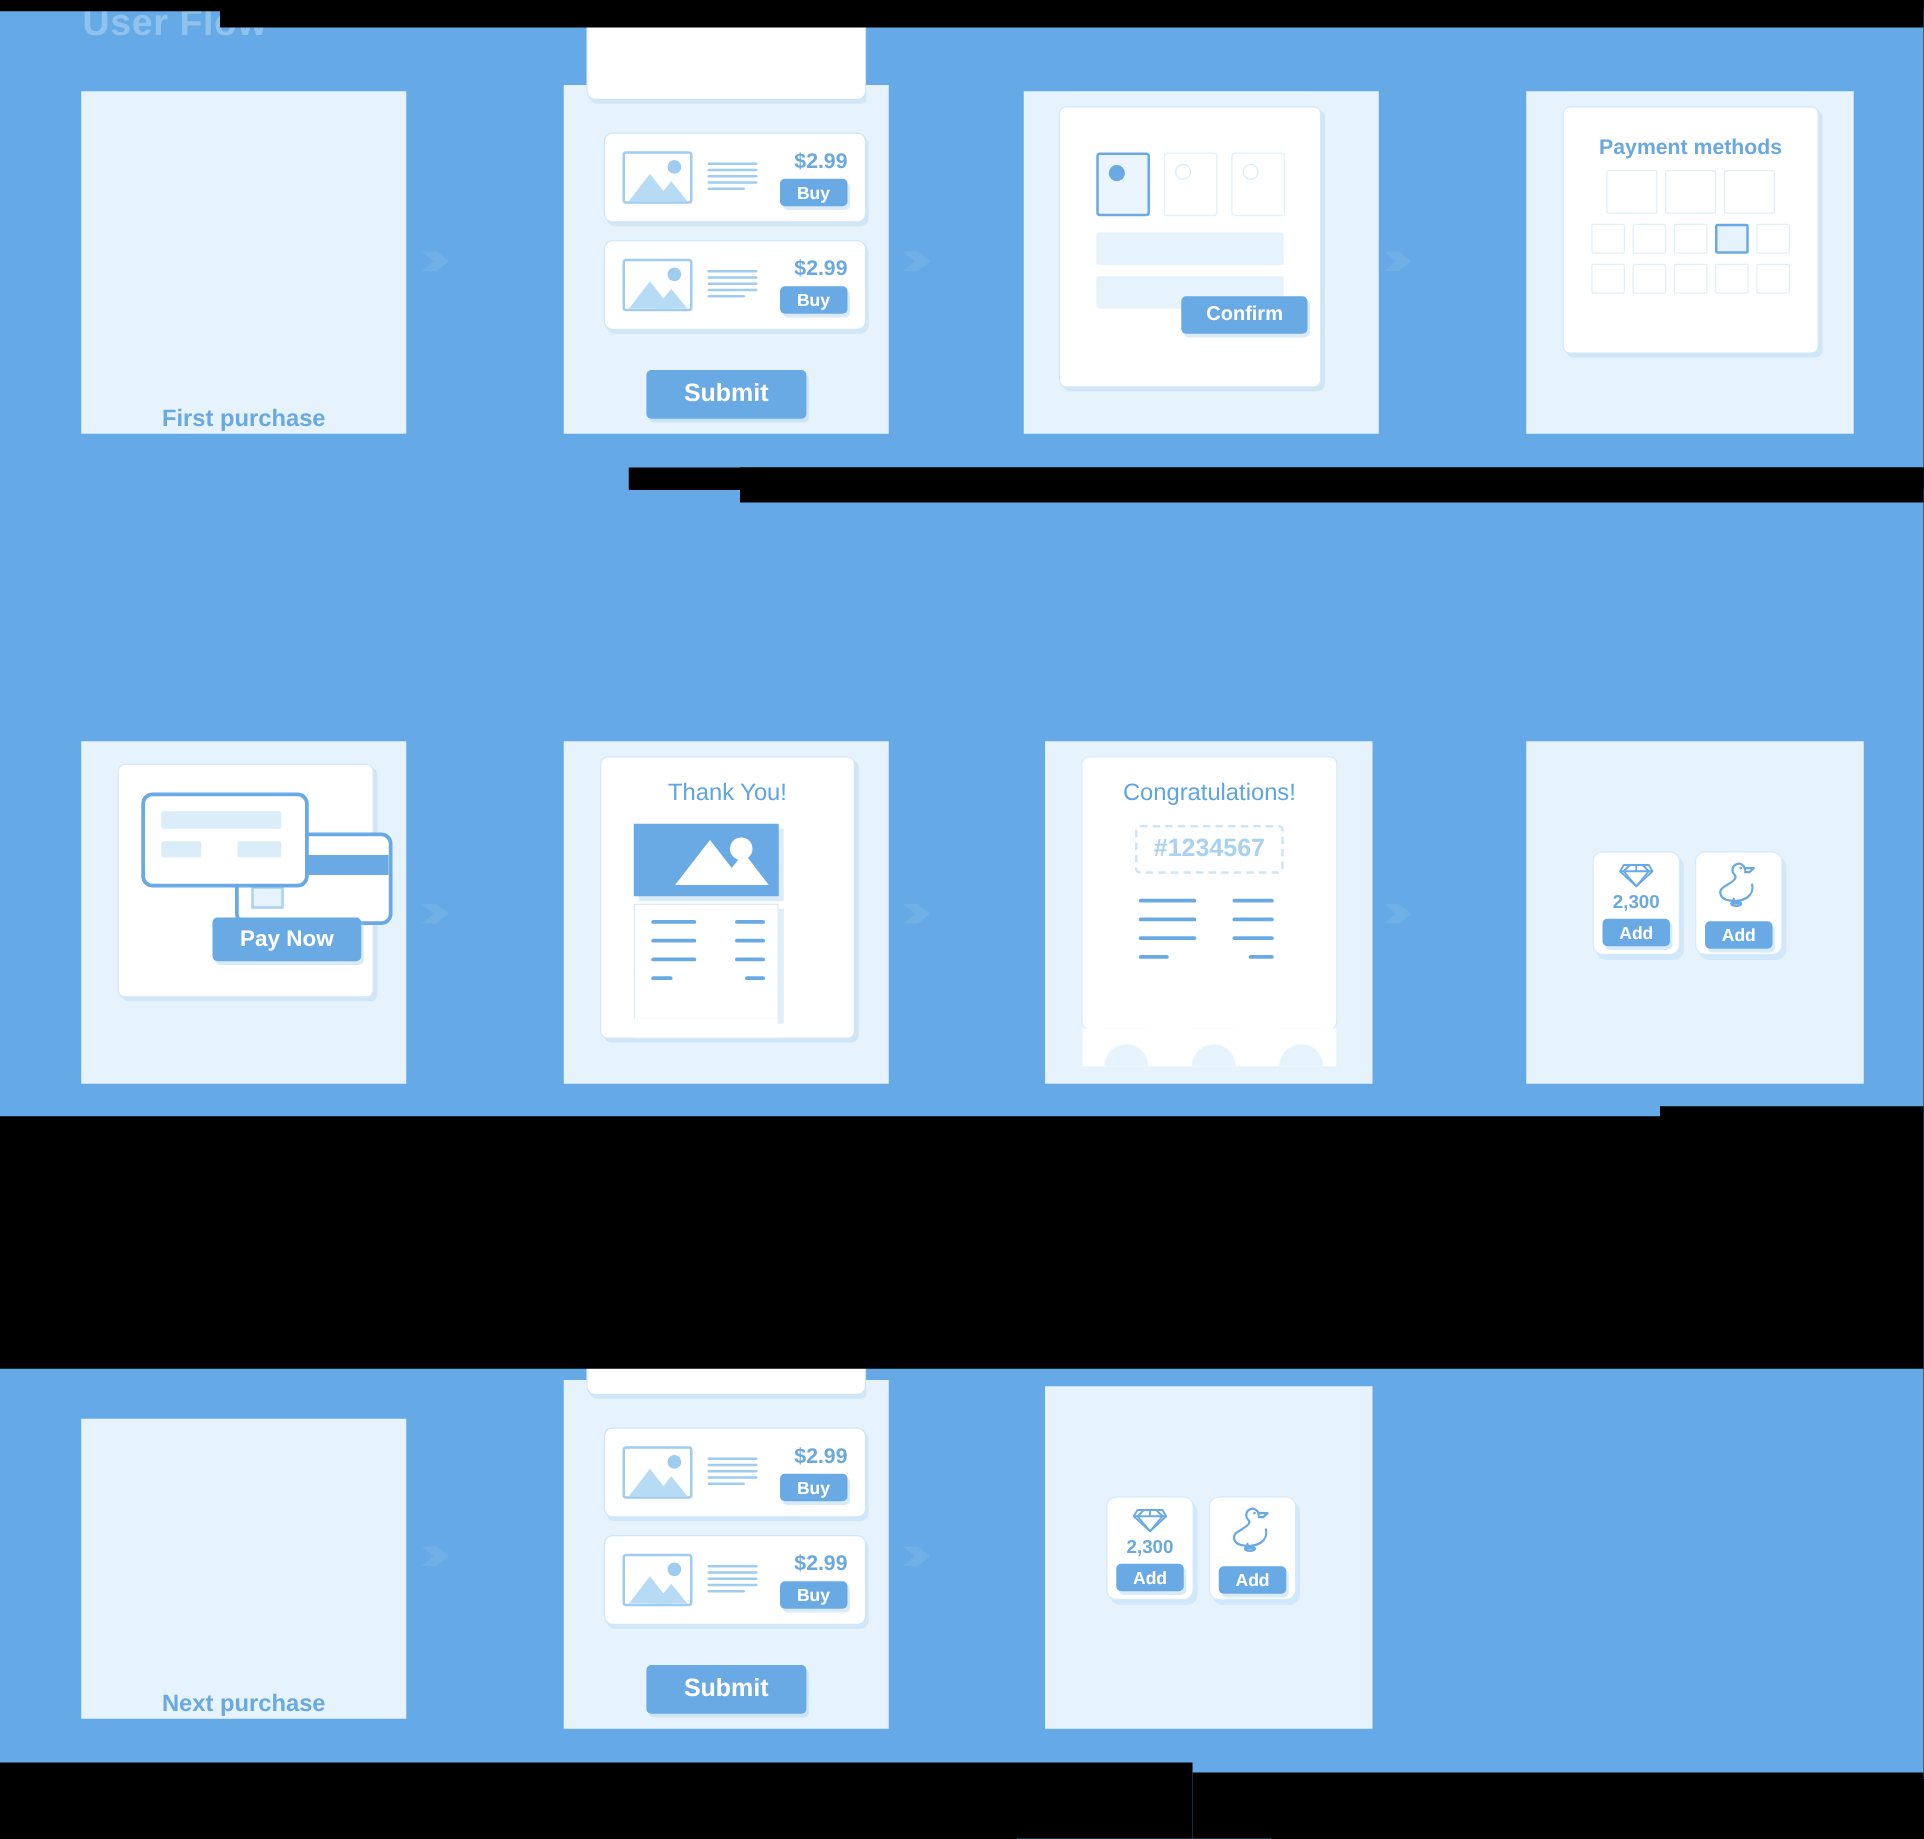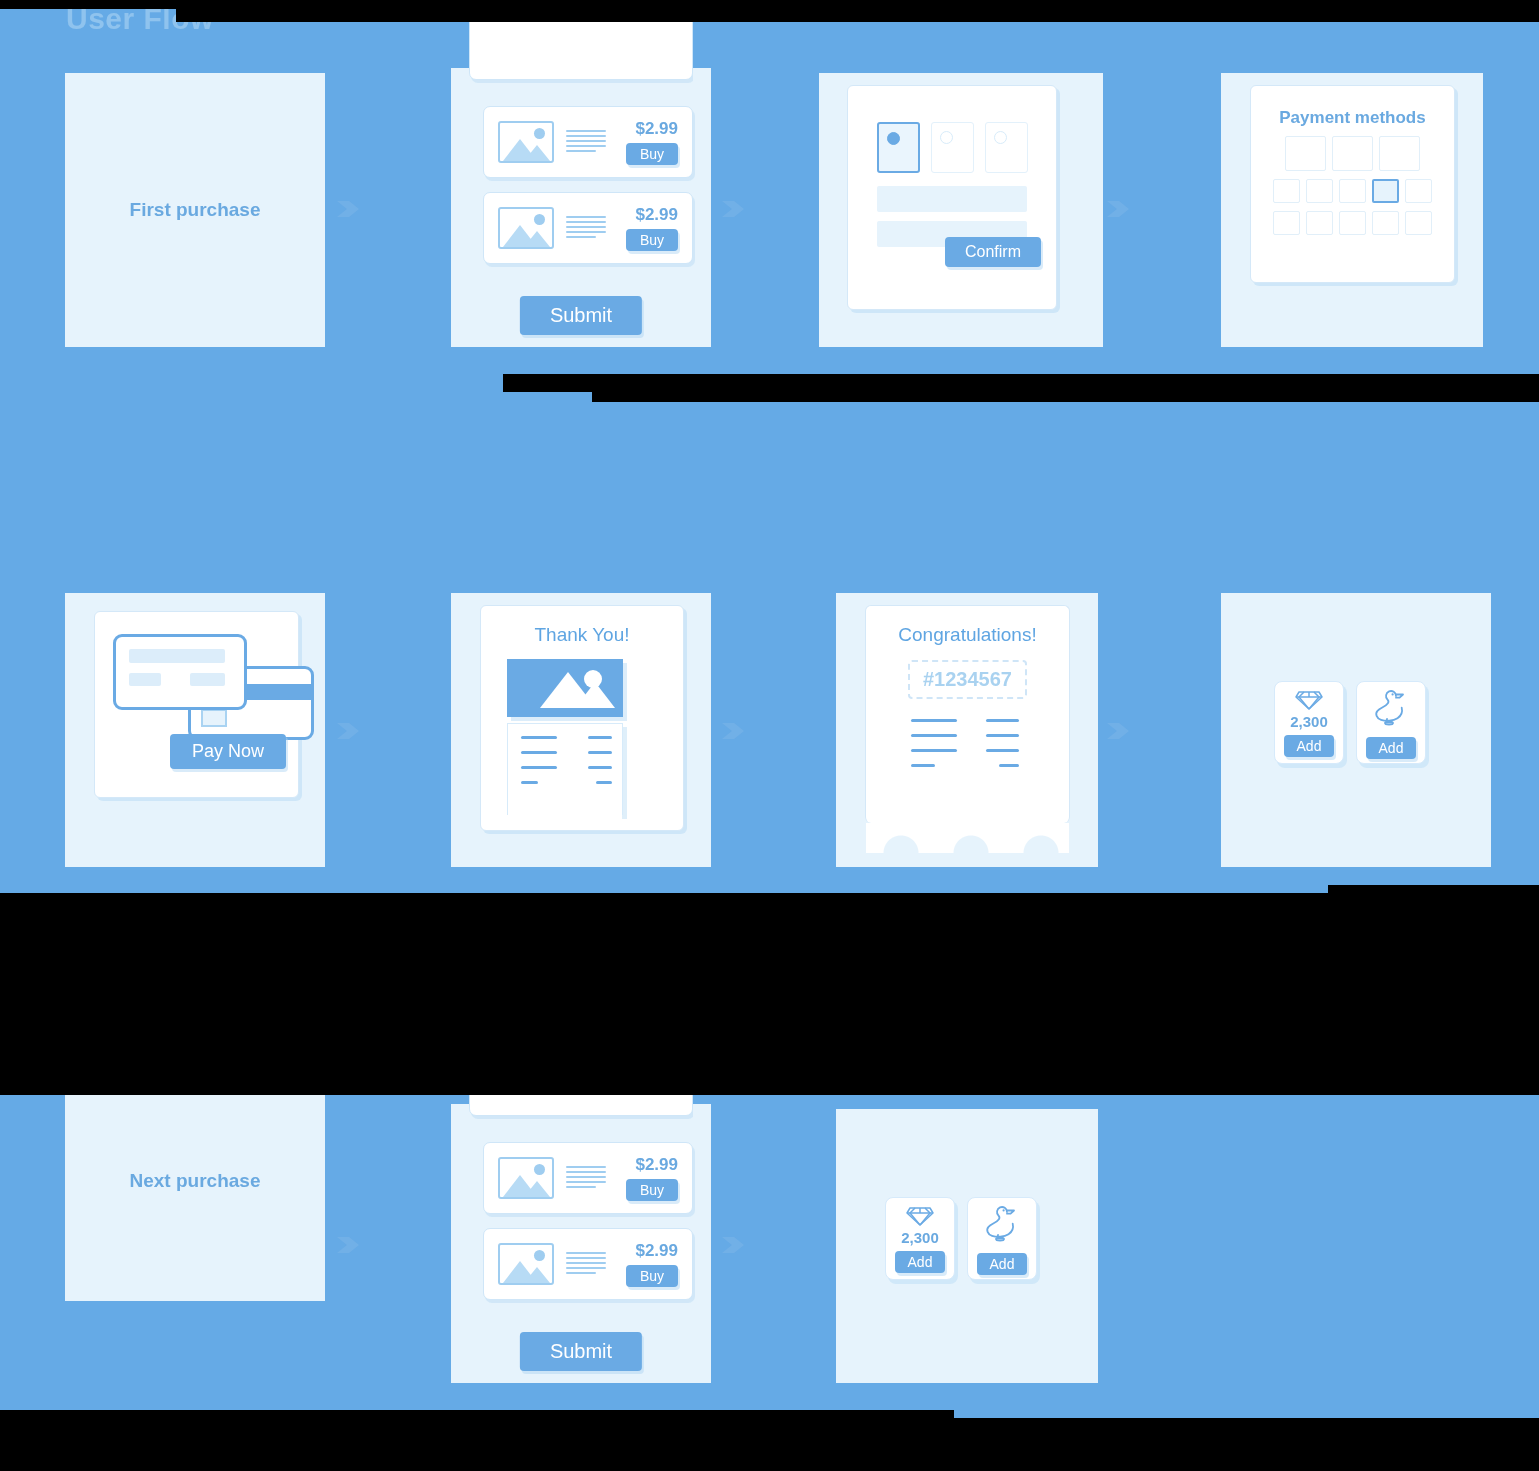--- a/index.html
+++ b/index.html
@@ -26,21 +26,21 @@
     color: #8fc3ee;
     letter-spacing: .5px;
   }
 
   
   .panel {
     position: absolute;
     background: #e6f3fc;
   }
   .panel.plain {
-    display: flex; align-items: center; justify-content: center;
+    display: flex; align-items: flex-end; justify-content: center;
   }
   .panel-label {
     font-size: 19px; font-weight: bold;
     color: #6aa9e0;
   }
 
   
   .arrow {
     position: absolute;
     width: 22px; height: 16px;
@@ -109,21 +109,21 @@
   .lines i:nth-child(4){ width: 40px; }
   .lines i:nth-child(5){ width: 30px; }
   .price-col { text-align: right; width: 72px; flex: 0 0 auto; }
   .price {
     font-size: 17px; font-weight: bold; color: #6aa9e0;
     display: block; margin-bottom: 4px;
   }
   .btn {
     display: inline-block;
     background: #6aaae4;
-    color: #fff; font-weight: normal;
+    color: #fff; font-weight: bold;
     border: none; border-radius: 4px;
     box-shadow: 2px 3px 0 rgba(170,210,242,.45);
     cursor: pointer;
     font-family: "Liberation Sans", sans-serif;
   }
   .btn-buy { font-size: 14px; padding: 3px 14px; }
   .btn-submit {
     font-size: 20px; padding: 8px 30px;
     position: absolute; left: 50%; transform: translateX(-50%);
   }
@@ -451,21 +451,21 @@
             <circle cx="18.6" cy="7.4" r="1.1" fill="#6aaae4" stroke="none"></circle>
             <path d="M13 32 l-.5 3.6 h5"></path>
             <ellipse cx="15" cy="36" rx="4" ry="1.6"></ellipse>
           </g>
         </svg>
         <button class="btn btn-add" style="margin-top:8px;">Add</button>
       </div>
     </div>
   </div>
 
-  <div class="panel plain" style="left:65px; top:1061px; width:260px; height:240px;">
+  <div class="panel plain" style="left:65px; top:1135px; width:260px; height:240px;">
     <div class="panel-label">Next purchase</div>
   </div>
 
   <div class="panel" style="left:451px; top:1104px; width:260px; height:279px;">
     <div class="clip-top" style="left:18px; top:-60px; width:224px; height:78px;">
       <div class="prod-row" style="margin:0;"></div>
     </div>
 
     <div class="prod-list" style="top:38px;">
 

